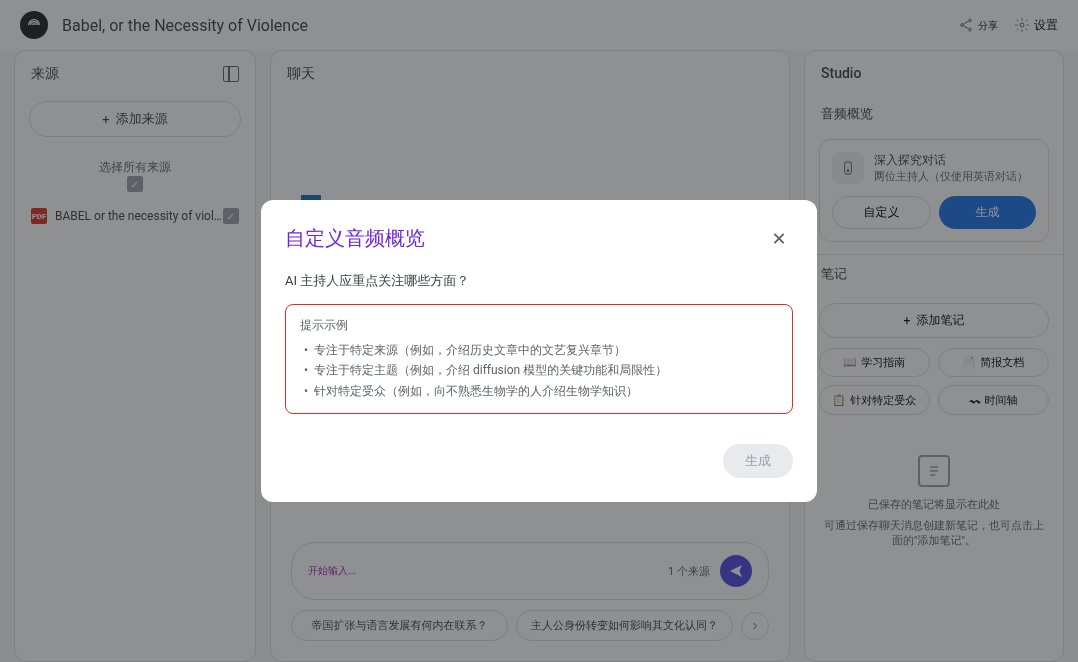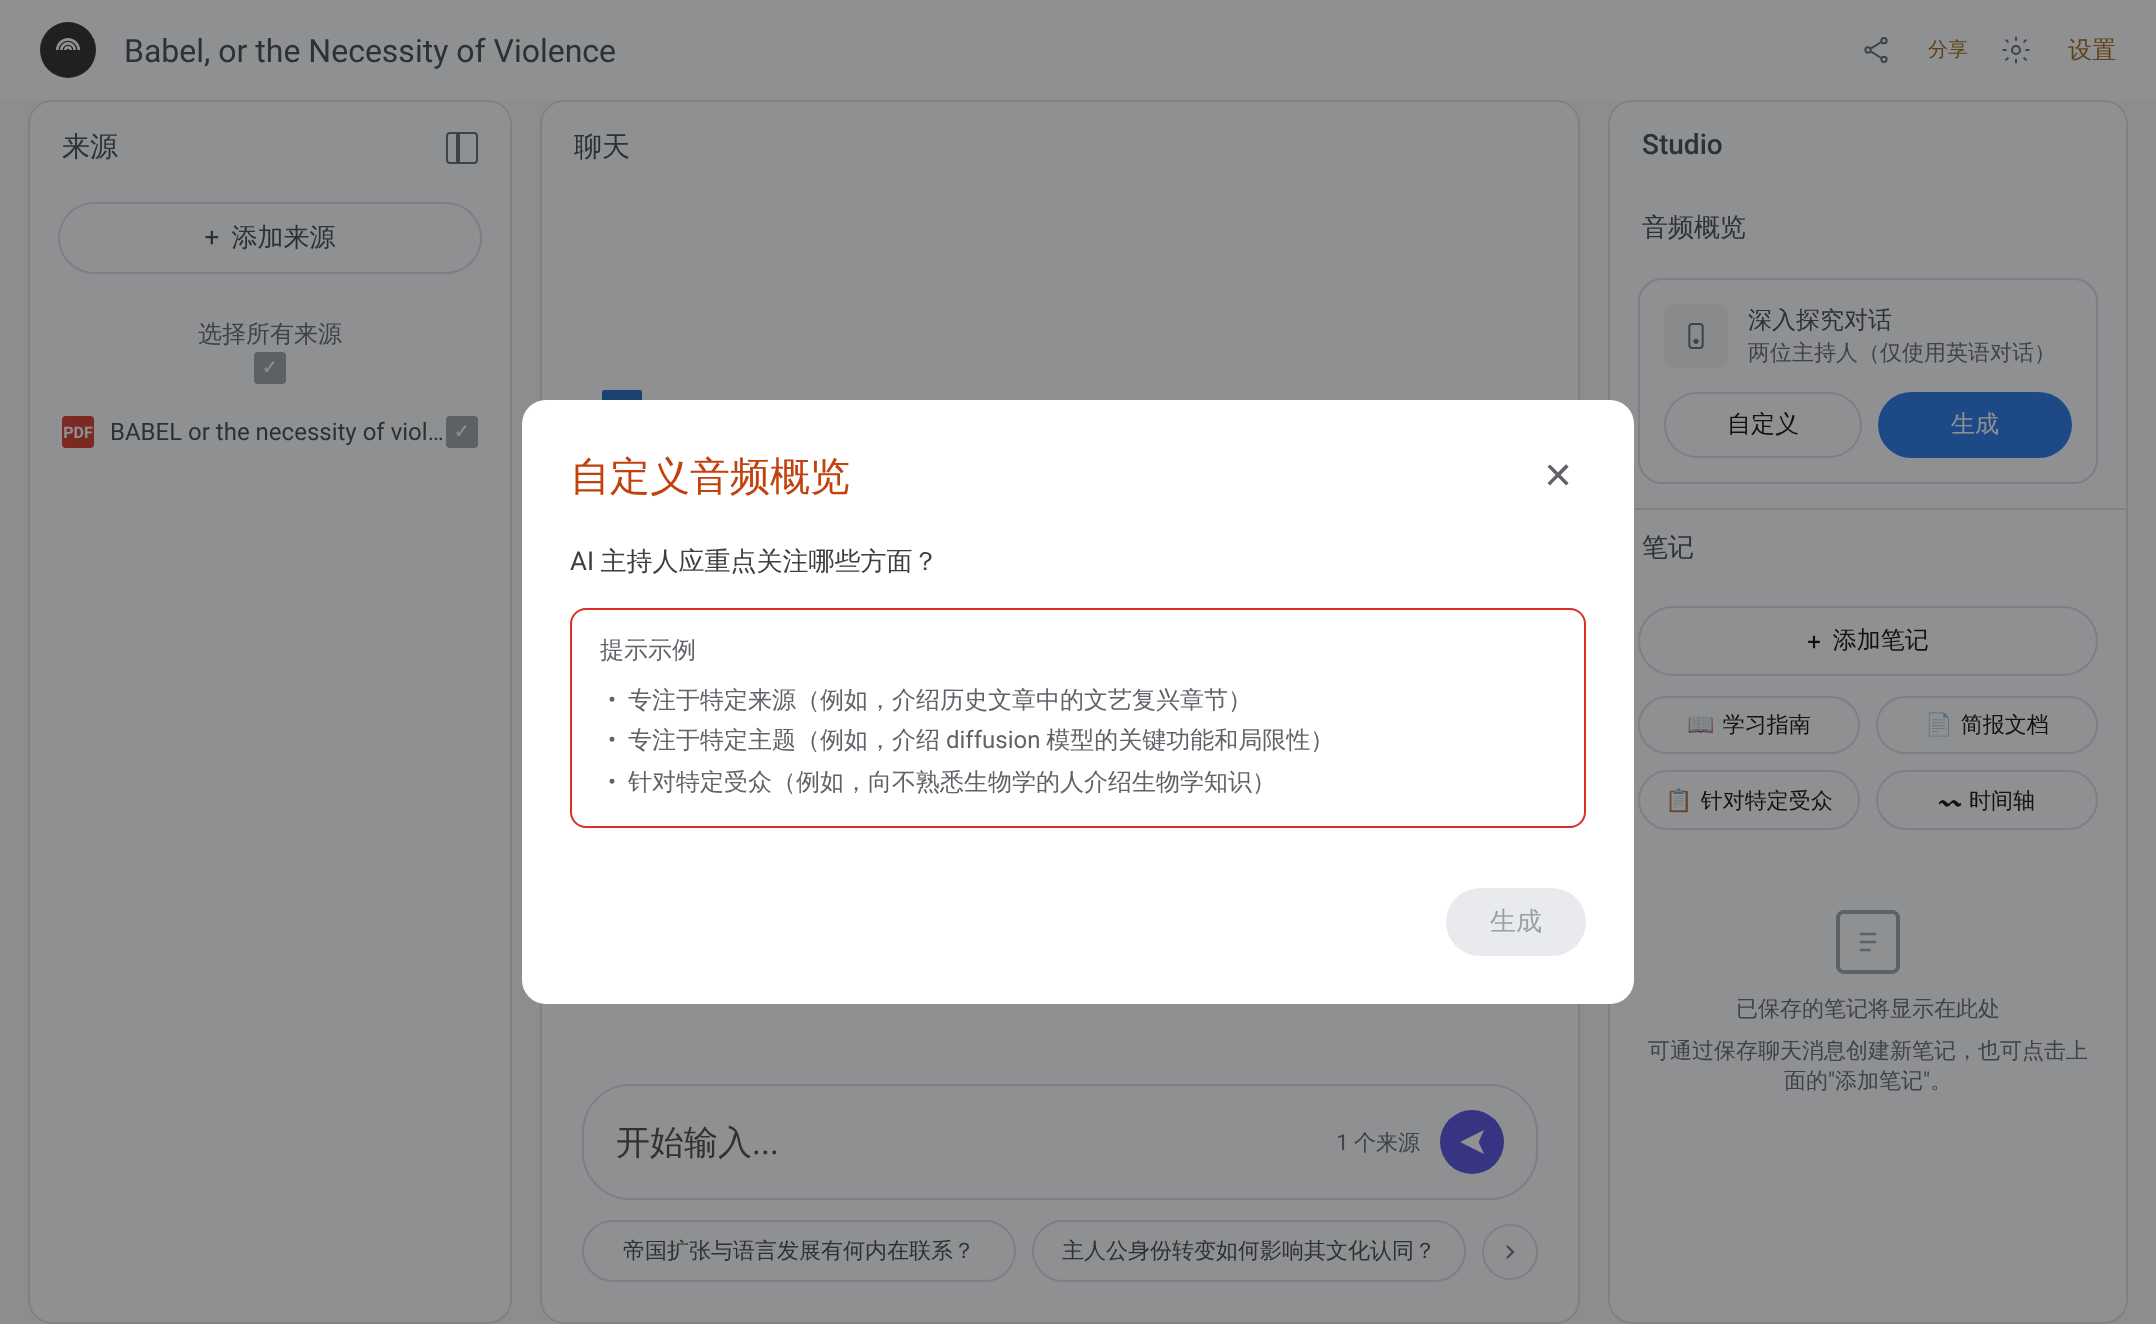--- a/index.html
+++ b/index.html
@@ -3,21 +3,21 @@
   <meta charset="utf-8">
   <style>
     * { margin: 0; padding: 0; box-sizing: border-box; font-family: -apple-system, BlinkMacSystemFont, "Segoe UI", Roboto, sans-serif; }
     body { background: #f8f9fa; width: 1078px; height: 662px; overflow: hidden; position: relative; }
     
     .topbar { display: flex; align-items: center; padding: 10px 20px; background: #fff; height: 50px; }
     .logo { width: 28px; height: 28px; background: #1f1f1f; border-radius: 50%; display: flex; align-items: center; justify-content: center; margin-right: 14px; }
     .logo svg { width: 16px; height: 16px; }
     .app-title { font-size: 16px; color: #3c4043; flex: 1; }
     .top-actions { display: flex; align-items: center; gap: 16px; }
-    .top-action { display: flex; align-items: center; gap: 18px; font-size: 12px; color: #a16207; cursor: pointer; }
+    .top-action { display: flex; align-items: center; gap: 4px; font-size: 12px; color: #000000; cursor: pointer; }
     .share-label { display: flex; flex-direction: column; font-size: 10px; line-height: 1.1; }
     
     .main { display: flex; gap: 14px; padding: 0 14px; height: calc(100% - 50px); }
     
     .panel { background: #fff; border-radius: 12px; border: 1px solid #e0e0e0; display: flex; flex-direction: column; }
     .panel-header { display: flex; align-items: center; justify-content: space-between; padding: 14px 16px; font-size: 14px; color: #3c4043; font-weight: 500; }
     
     .sources { width: 242px; }
     .add-source-btn { margin: 4px 14px 16px; padding: 8px; border: 1px solid #dadce0; border-radius: 20px; background: #fff; display: flex; align-items: center; justify-content: center; gap: 6px; font-size: 13px; color: #3c4043; cursor: pointer; }
     .select-all { display: flex; align-items: center; justify-content: space-between; padding: 6px 16px; font-size: 12px; color: #5f6368; flex-direction: column; }
@@ -27,21 +27,21 @@
     .source-name { white-space: nowrap; overflow: hidden; text-overflow: ellipsis; }
     .checkbox { width: 16px; height: 16px; background: #9aa0a6; border-radius: 2px; display: flex; align-items: center; justify-content: center; flex-shrink: 0; }
     .checkbox::after { content: "✓"; color: #fff; font-size: 10px; }
     
     .chat { flex: 1; position: relative; }
     .chat-body { flex: 1; position: relative; padding: 20px; }
     .books-icon { width: 40px; height: 40px; position: absolute; top: 90px; left: 20px; }
     
     .chat-input-area { position: absolute; bottom: 20px; left: 20px; right: 20px; }
     .chat-input-box { border: 1px solid #dadce0; border-radius: 24px; padding: 12px 16px; display: flex; align-items: center; gap: 10px; background: #fff; margin-bottom: 10px; }
-    .chat-input-placeholder { flex: 1; color: #404040; font-size: 17px; }
+    .chat-input-placeholder { flex: 1; color: #a21caf; font-size: 10px; }
     .source-count { font-size: 11px; color: #5f6368; }
     .send-btn { width: 32px; height: 32px; background: #4f46e5; border-radius: 50%; display: flex; align-items: center; justify-content: center; cursor: pointer; }
     .suggestions { display: flex; gap: 8px; align-items: center; }
     .suggestion-chip { flex: 1; border: 1px solid #dadce0; border-radius: 16px; padding: 7px 12px; font-size: 11px; color: #3c4043; text-align: center; cursor: pointer; background: #fff; white-space: nowrap; overflow: hidden; text-overflow: ellipsis; }
     .chevron-btn { width: 28px; height: 28px; border: 1px solid #dadce0; border-radius: 50%; display: flex; align-items: center; justify-content: center; cursor: pointer; background: #fff; flex-shrink: 0; }
     
     .studio { width: 260px; }
     .studio-section-title { padding: 10px 16px; font-size: 13px; color: #3c4043; display: flex; align-items: center; justify-content: space-between; }
     .audio-card { margin: 6px 14px 12px; border: 1px solid #dadce0; border-radius: 12px; padding: 12px; }
     .audio-header { display: flex; gap: 10px; margin-bottom: 12px; }
@@ -55,21 +55,21 @@
     .notes-separator { border-top: 1px solid #e0e0e0; }
     .add-note-btn { margin: 10px 14px; padding: 8px; border: 1px solid #dadce0; border-radius: 20px; background: #fff; display: flex; align-items: center; justify-content: center; gap: 6px; font-size: 12px; cursor: pointer; }
     .note-grid { display: grid; grid-template-columns: 1fr 1fr; gap: 8px; padding: 0 14px 10px; }
     .note-chip { border: 1px solid #dadce0; border-radius: 18px; padding: 6px 8px; font-size: 11px; display: flex; align-items: center; justify-content: center; gap: 4px; cursor: pointer; background: #fff; }
     .empty-notes { text-align: center; padding: 30px 14px; color: #5f6368; font-size: 11px; }
     .empty-icon { width: 32px; height: 32px; margin: 0 auto 10px; border: 2px solid #9aa0a6; border-radius: 4px; display: flex; align-items: center; justify-content: center; }
     
     .modal-overlay { position: absolute; inset: 0; background: rgba(32,33,36,0.5); display: flex; align-items: flex-start; justify-content: center; padding-top: 200px; }
     .modal { width: 556px; background: #fff; border-radius: 12px; padding: 24px; }
     .modal-header { display: flex; align-items: center; justify-content: space-between; margin-bottom: 20px; }
-    .modal-title { font-size: 20px; color: #c2410c; }
+    .modal-title { font-size: 20px; color: #6d28d9; }
     .close-btn { width: 28px; height: 28px; display: flex; align-items: center; justify-content: center; cursor: pointer; font-size: 18px; color: #5f6368; }
     .modal-question { font-size: 13px; color: #3c4043; margin-bottom: 14px; }
     .prompt-box { border: 1px solid #d93025; border-radius: 8px; padding: 12px 14px; font-size: 12px; color: #5f6368; margin-bottom: 30px; }
     .prompt-label { margin-bottom: 6px; }
     .prompt-list { list-style: none; }
     .prompt-list li { padding-left: 14px; position: relative; line-height: 1.7; }
     .prompt-list li::before { content: "•"; position: absolute; left: 4px; }
     .modal-footer { display: flex; justify-content: flex-end; }
     .generate-btn { padding: 8px 22px; border-radius: 20px; background: #e8eaed; color: #9aa0a6; border: none; font-size: 13px; cursor: pointer; }
     

